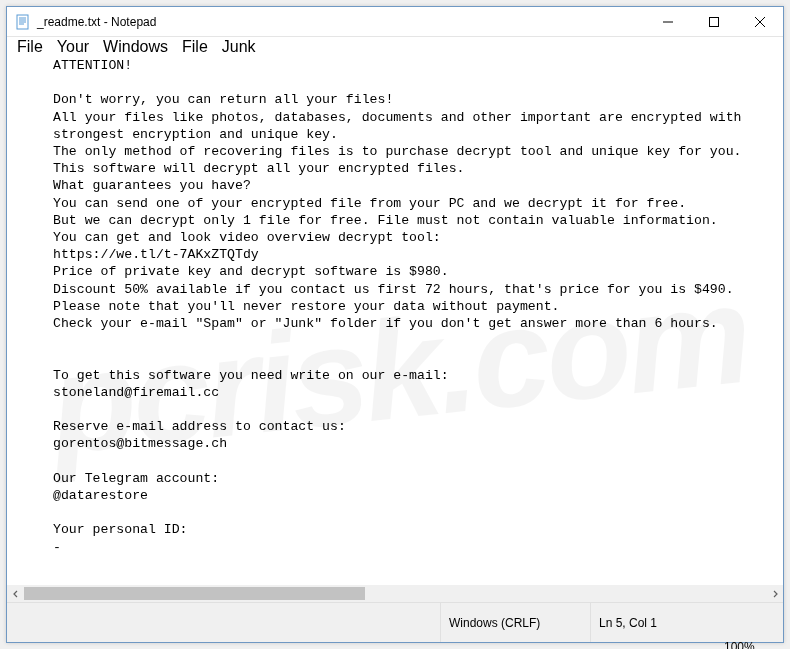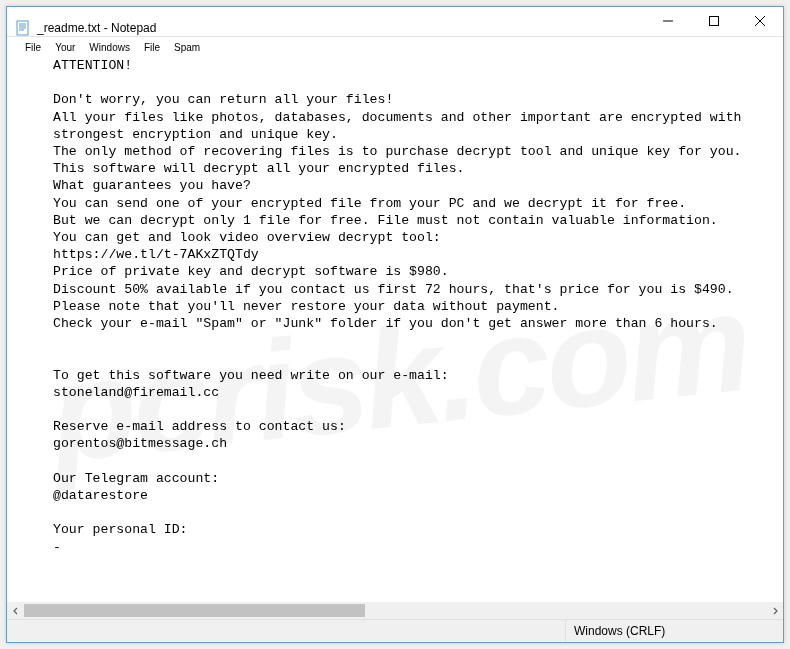--- a/index.html
+++ b/index.html
@@ -3,32 +3,32 @@
 <meta charset="utf-8">
 <style>
   * { box-sizing: border-box; margin: 0; padding: 0; }
   html, body { width: 790px; height: 649px; overflow: hidden; font-family: "Segoe UI", Tahoma, sans-serif; background: #f0f0f0; }
   .window {
     position: absolute; left: 6px; top: 6px; width: 778px; height: 637px;
     background: #ffffff; border: 1px solid #6f98c3; box-shadow: 0 0 4px rgba(0,0,0,0.15);
     display: flex; flex-direction: column;
   }
   .titlebar {
-    height: 30px; display: flex; align-items: flex-end; background: #ffffff;
+    height: 30px; display: flex; align-items: center; background: #ffffff;
     border-bottom: 1px solid #e5e5e5; user-select: none;
   }
   .title-left { display: flex; align-items: center; gap: 6px; padding-left: 8px; }
   .app-icon { width: 16px; height: 16px; display: inline-flex; align-items: center; justify-content: center; }
   .title-text { font-size: 12px; color: #000; }
   .title-spacer { flex: 1; }
   .tb-btn { width: 46px; height: 30px; display: flex; align-items: center; justify-content: center; }
   .tb-btn svg { width: 10px; height: 10px; }
   .menubar {
-    height: 20px; display: flex; align-items: center; gap: 2px; padding: 0 12px;
-    font-size: 10px; color: #000;
+    height: 20px; display: flex; align-items: center; gap: 2px; padding: 0 4px;
+    font-size: 16px; color: #000;
   }
   .menu-item { padding: 1px 6px; }
   .content {
     flex: 1; position: relative; overflow: hidden;
     background: #ffffff;
   }
   .text-area {
     position: absolute; left: 2px; top: 0; right: 0; bottom: 18px;
     font-family: Consolas, "Courier New", monospace; font-size: 13.2px;
     line-height: 17.2px; color: #000; white-space: pre; overflow: hidden;
@@ -41,21 +41,21 @@
   }
   .hscroll .arrow {
     width: 17px; height: 17px; display: flex; align-items: center; justify-content: center;
     color: #606060; font-size: 10px;
   }
   .hscroll .track { flex: 1; height: 17px; background: #f0f0f0; position: relative; }
   .hscroll .thumb {
     position: absolute; left: 0; top: 2px; height: 13px; width: 46%; background: #c2c2c2;
   }
   .statusbar {
-    height: 23px; background: #f0f0f0; border-top: 1px solid #e0e0e0;
+    height: 40px; background: #f0f0f0; border-top: 1px solid #e0e0e0;
     display: flex; align-items: stretch; font-size: 12px; color: #000;
   }
   .status-spacer { flex: 1; }
   .status-cell {
     display: flex; align-items: center; padding: 0 12px 0 8px;
     border-left: 1px solid #e0e0e0; min-width: 0;
   }
   .status-cell.enc { width: 150px; }
   .status-cell.pos { width: 125px; }
   .status-cell.zoom { width: 68px; margin-top: 44px; }
@@ -104,21 +104,21 @@
           <line x1="10" y1="0" x2="0" y2="10" stroke="#000" stroke-width="1"></line>
         </svg>
     </div>
   </div>
 
   <div class="menubar">
     <span class="menu-item">File</span>
     <span class="menu-item">Your</span>
     <span class="menu-item">Windows</span>
     <span class="menu-item">File</span>
-    <span class="menu-item">Spam</span>
+    <span class="menu-item">Junk</span>
   </div>
 
   <div class="content">
     <div class="text-area">ATTENTION!
 
 Don't worry, you can return all your files!
 All your files like photos, databases, documents and other important are encrypted with 
 strongest encryption and unique key.
 The only method of recovering files is to purchase decrypt tool and unique key for you.
 This software will decrypt all your encrypted files.
@@ -160,16 +160,17 @@
         <svg width="8" height="8" viewBox="0 0 8 8">
             <polyline points="3,1 6,4 3,7" fill="none" stroke="#606060" stroke-width="1.2"></polyline>
           </svg>
       </div>
     </div>
   </div>
 
   <div class="statusbar">
     <div class="status-spacer"></div>
     <div class="status-cell enc">Windows (CRLF)</div>
+    <div class="status-cell pos">Ln 5, Col 1</div>
     <div class="status-cell zoom">100%</div>
   </div>
 
 </div>
 
 </body></html>

